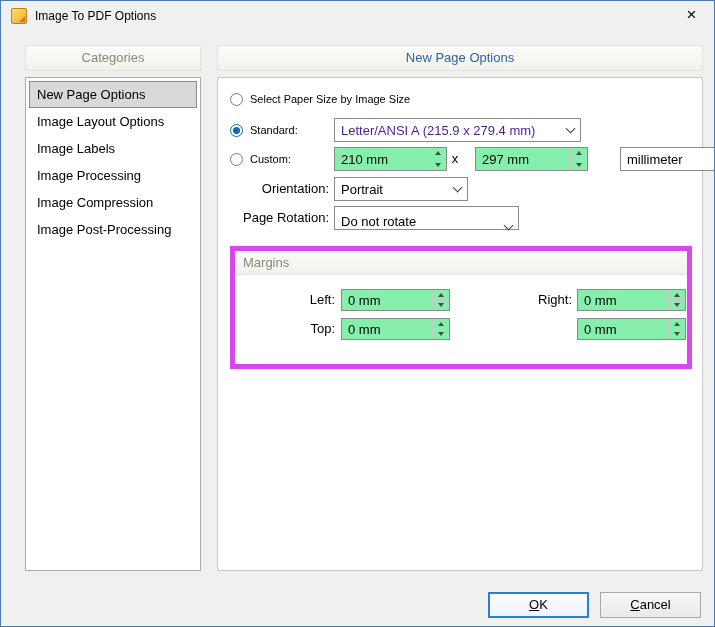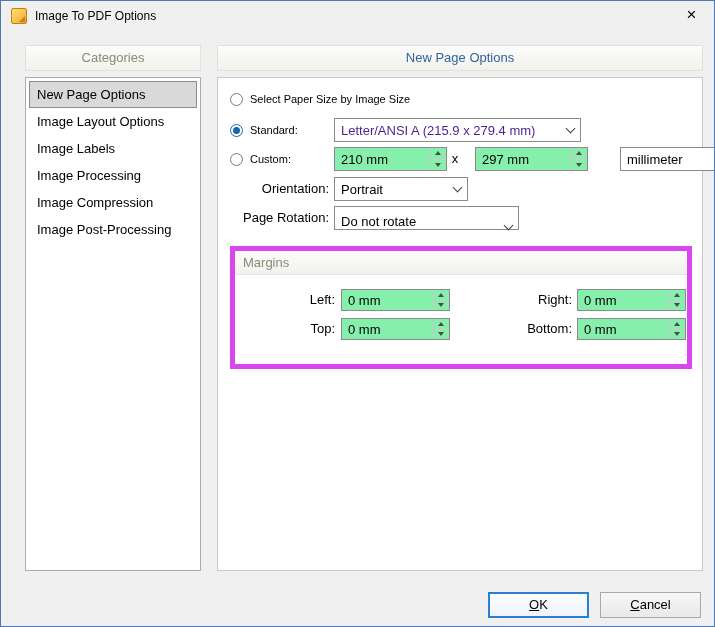--- a/index.html
+++ b/index.html
@@ -212,21 +212,20 @@
           <span class="spin-btns">
             <span class="spin-up">
                 <i class="tri-up"></i>
               </span>
             <span class="spin-down">
                 <i class="tri-down"></i>
               </span>
           </span>
         </div>
 
-        <div class="rlabel" style="left:237px; top:67px; width:100px; height:22px; line-height:22px;">Bottom:</div>
         <div class="spin" style="left:342px; top:67px; width:109px; height:22px;">
           <span class="spin-text">0 mm</span>
           <span class="spin-btns">
             <span class="spin-up">
                 <i class="tri-up"></i>
               </span>
             <span class="spin-down">
                 <i class="tri-down"></i>
               </span>
           </span>

